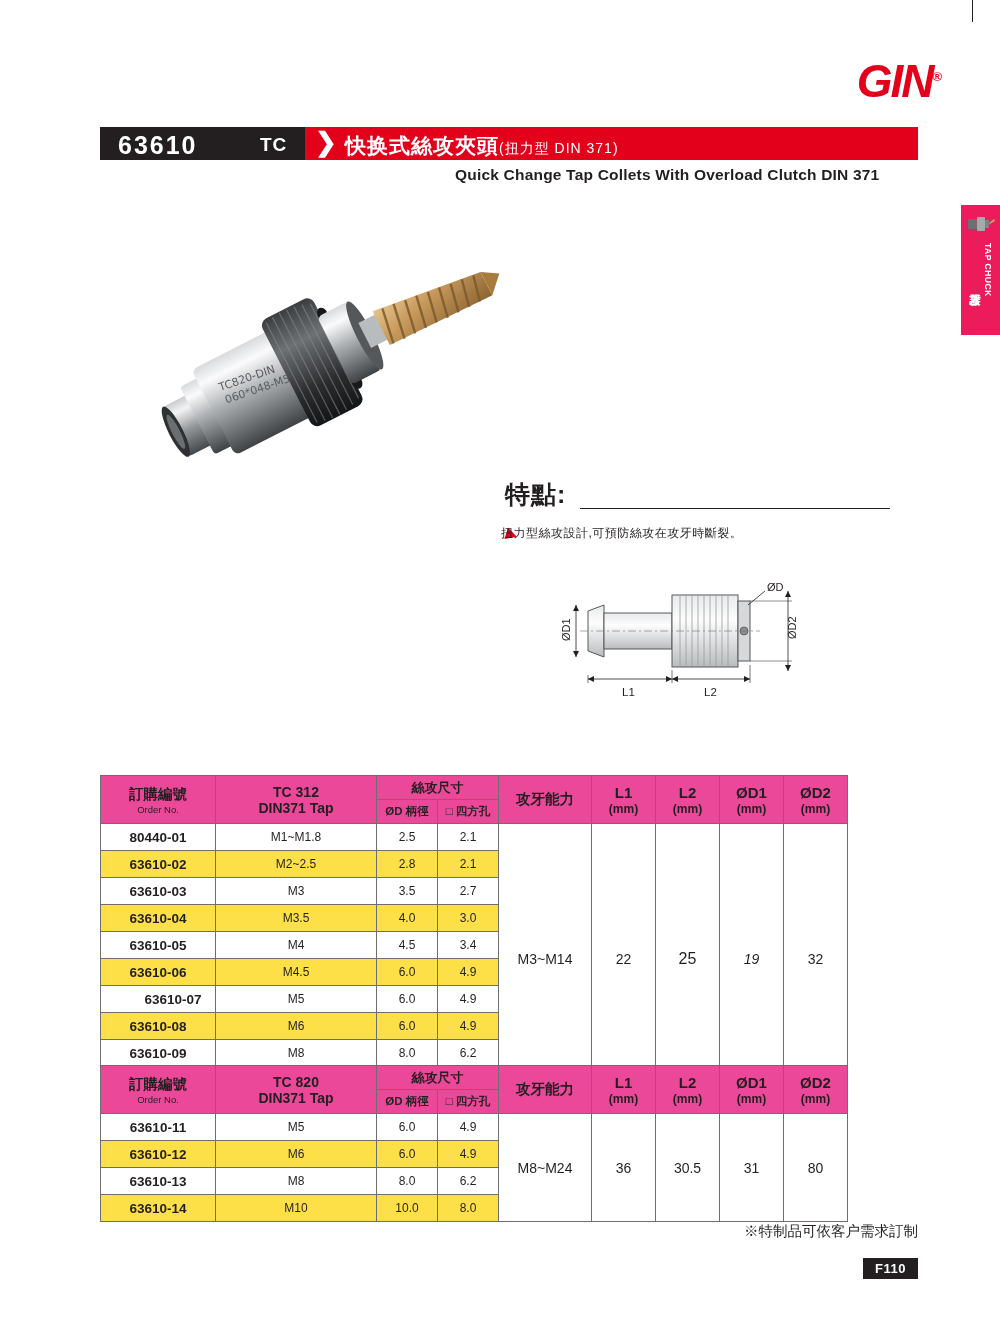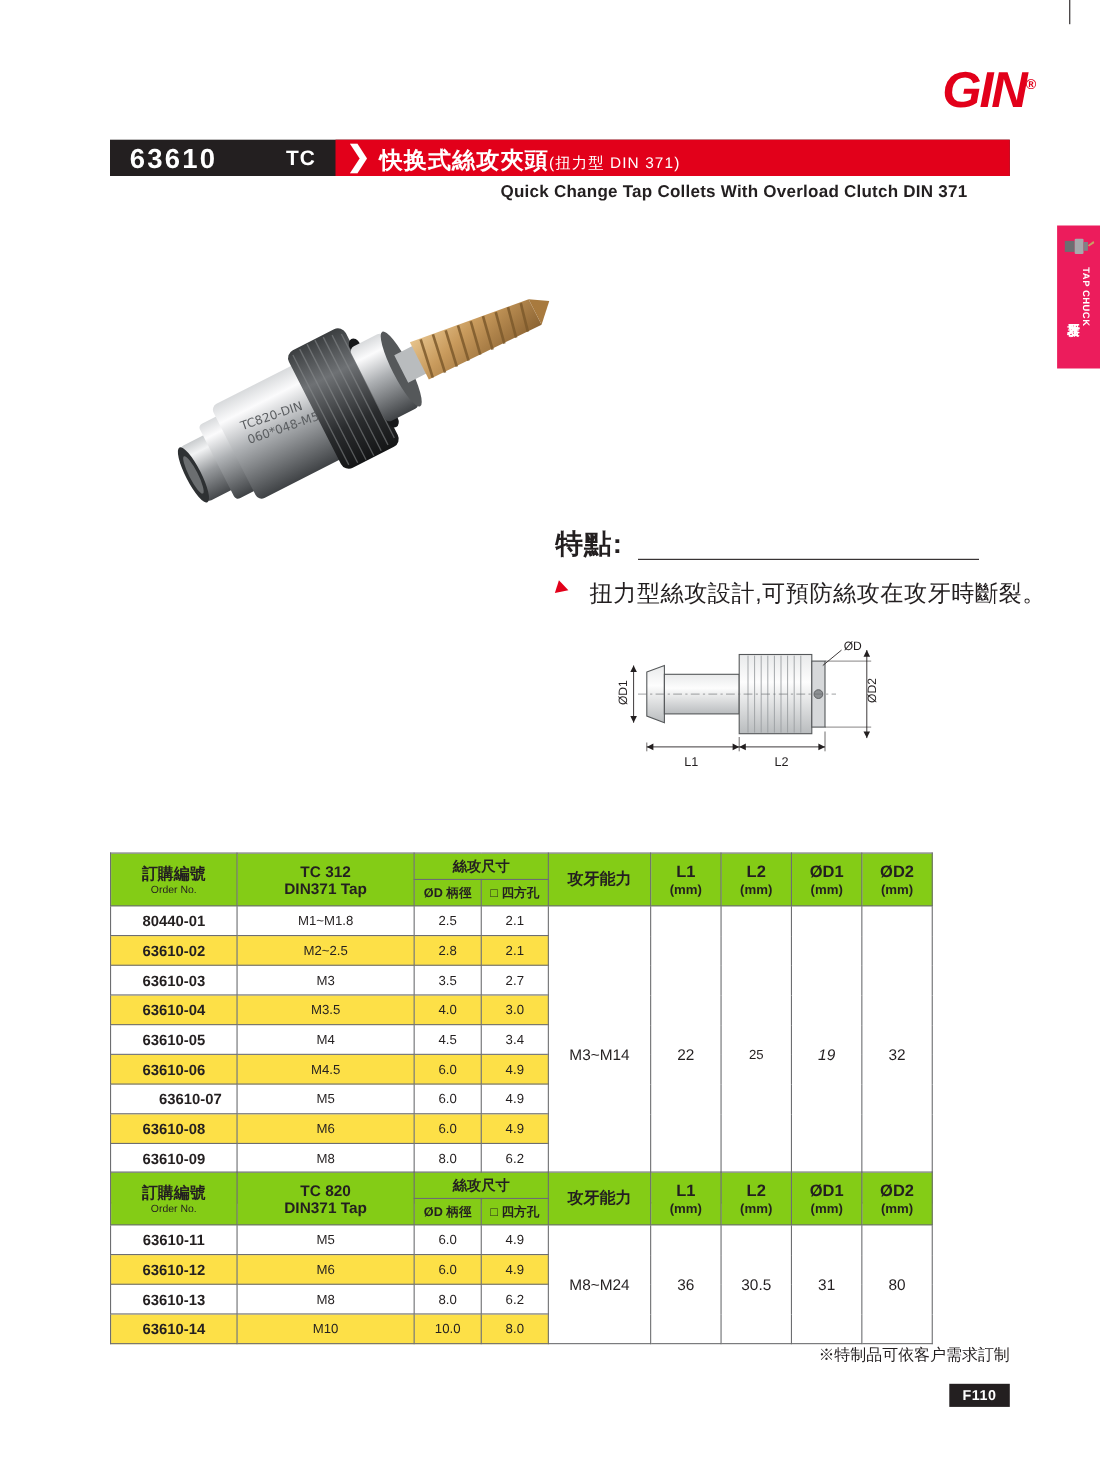--- a/index.html
+++ b/index.html
@@ -86,37 +86,37 @@
   }
   .feat-rule{
     position:absolute;left:580px;top:508px;width:310px;height:1px;background:#231f20;
   }
   .feat-tri{
     position:absolute;left:506px;top:529px;width:0;height:0;
     border-left:11px solid #e2001a;border-top:6px solid transparent;border-bottom:6px solid transparent;
     transform:rotate(18deg);
   }
   .feat-text{
-    position:absolute;left:536px;top:525px;
-    font-size:21px;letter-spacing:0.5px;
+    position:absolute;left:501px;top:525px;
+    font-size:12px;letter-spacing:0.5px;
   }
 
   
   .dim-wrap{position:absolute;left:560px;top:575px;width:330px;height:125px;}
 
   
   table{border-collapse:collapse;}
   .spec-table{position:absolute;font-size:13px;}
   .spec-table td,.spec-table th{
     border:1px solid #6d6e71;text-align:center;vertical-align:middle;
     padding:0;
   }
   .t1{left:100px;top:775px;}
   .t2{left:100px;top:1065px;}
-  .hdr-cell{background:#84cc16;font-weight:bold;}
+  .hdr-cell{background:#ec4899;font-weight:bold;}
   .row-alt{background:#fde047;}
   .row-white{background:#ffffff;}
   .ordno{font-weight:bold;font-size:13.5px;}
   .tiny{font-size:9.5px;font-weight:normal;display:block;line-height:11px;}
   .mid{font-size:12px;}
   .note{
     position:absolute;right:82px;top:1222px;
     font-size:14.5px;
   }
   .pagebadge{
@@ -336,21 +336,21 @@
     <th class="hdr-cell" style="width:60px;height:23px;font-size:11.5px;">ØD 柄徑</th>
     <th class="hdr-cell" style="width:60px;font-size:11.5px;">□ 四方孔</th>
   </tr>
   <tr class="row-white">
     <td class="ordno" style="height:26px;">80440-01</td>
     <td class="mid">M1~M1.8</td>
     <td class="mid">2.5</td>
     <td class="mid">2.1</td>
     <td rowspan="10" style="font-size:14px;">M3~M14</td>
     <td rowspan="10" style="font-size:14px;">22</td>
-    <td rowspan="10" style="font-size:12px;margin-top:18px;">25</td>
+    <td rowspan="10" style="font-size:16px;margin-top:18px;">25</td>
     <td rowspan="10" style="font-size:14px;font-style:italic;">19</td>
     <td rowspan="10" style="font-size:14px;">32</td>
   </tr>
   <tr class="row-alt">
     <td class="ordno" style="height:26px;">63610-02</td>
     <td class="mid">M2~2.5</td>
     <td class="mid">2.8</td>
     <td class="mid">2.1</td>
   </tr>
   <tr class="row-white">

